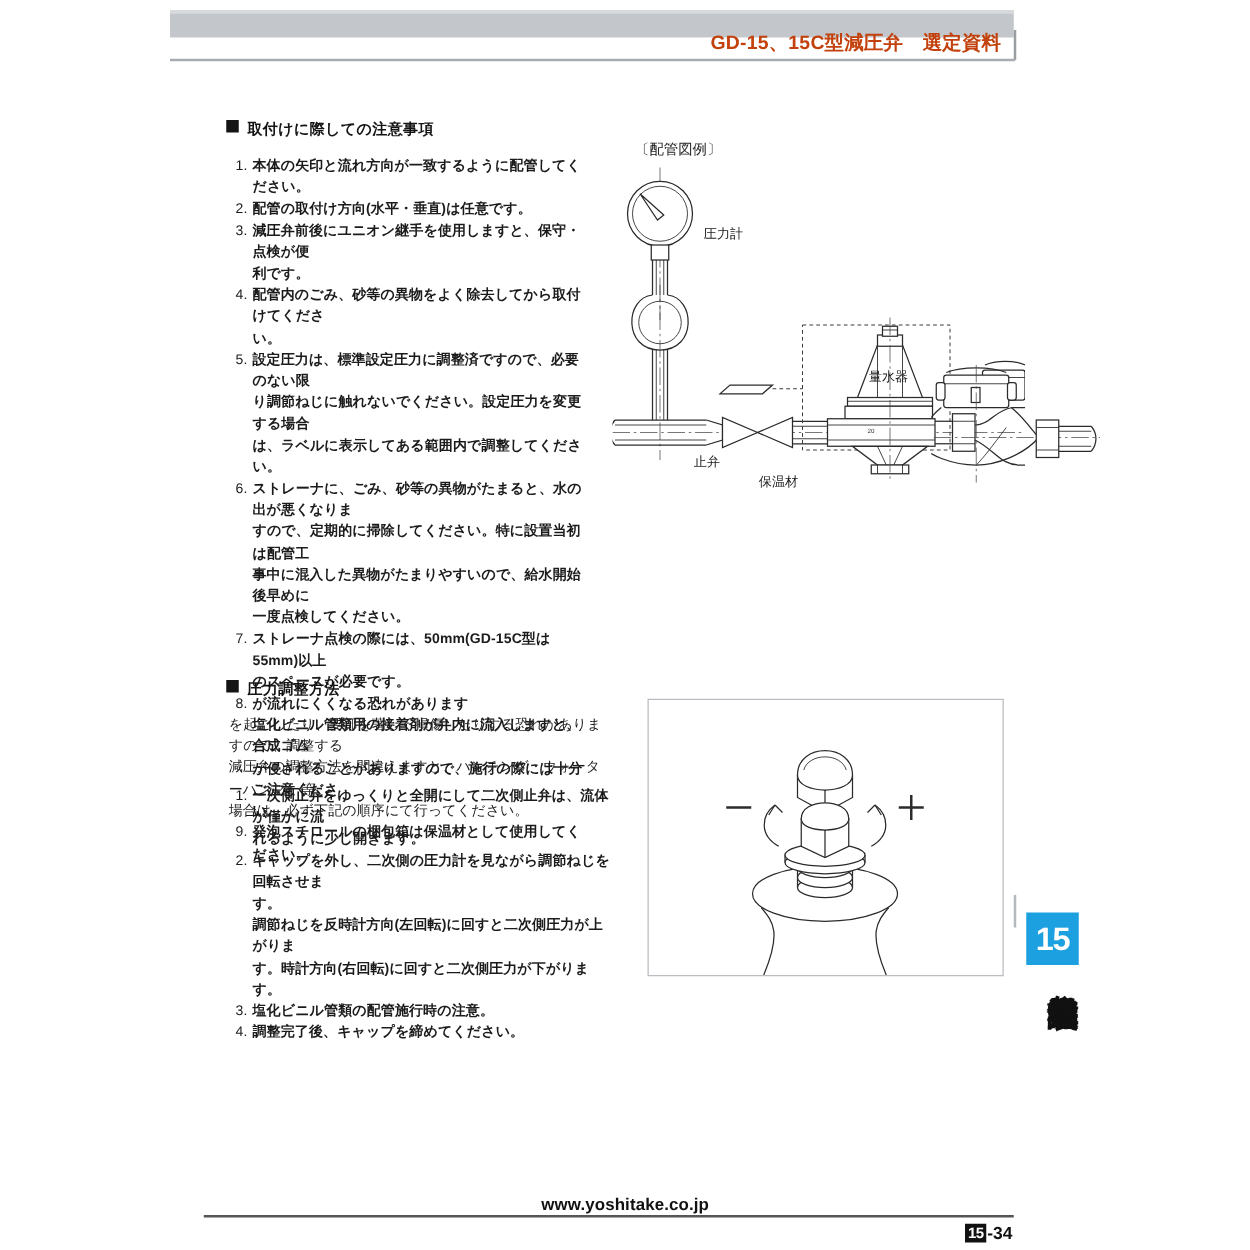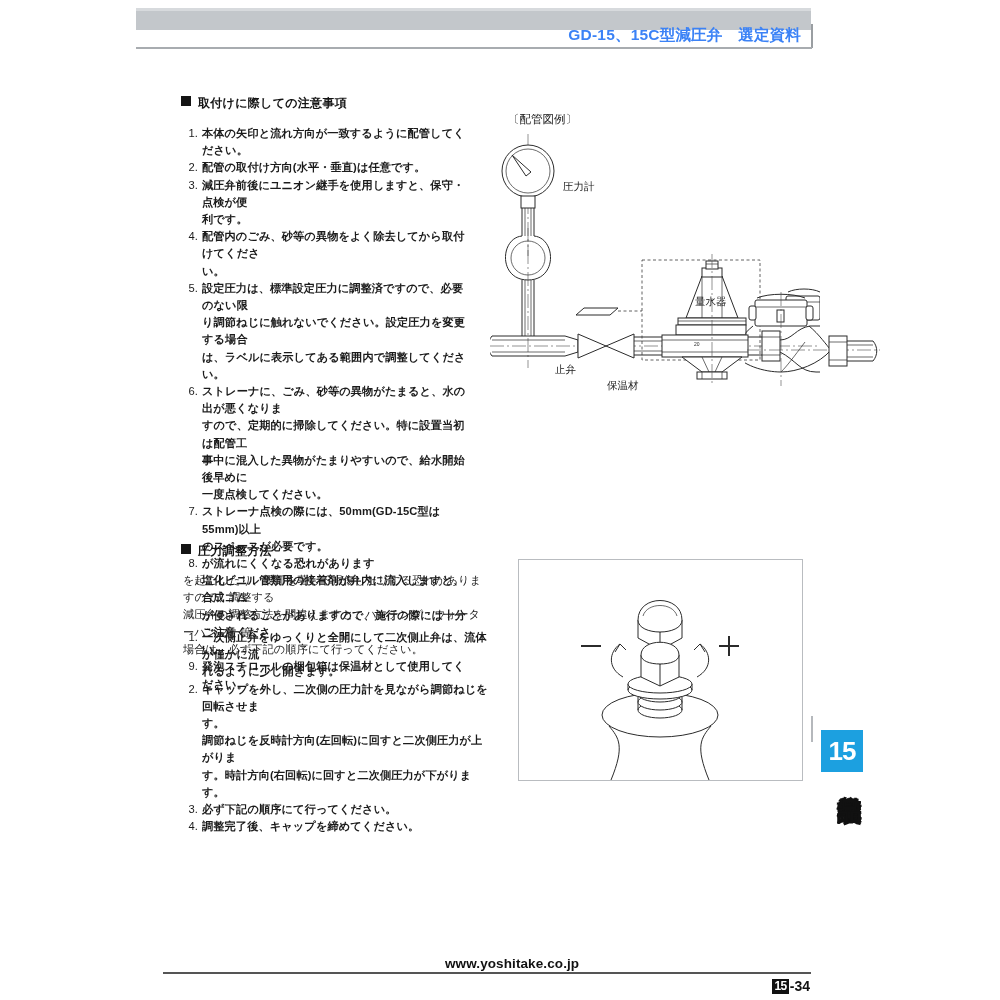--- a/index.html
+++ b/index.html
@@ -20,21 +20,21 @@
     background:#c3c7cb;
   }
   .hdr-gray:after{
     content:"";position:absolute;left:0;top:0;width:100%;height:3px;
     background:#d7dadd;
   }
   .hdr-title{
     position:absolute;left:136px;top:24px;width:675px;height:22px;
     text-align:right;
     font-size:15.5px;font-weight:bold;letter-spacing:.2px;
-    color:#3b82f6;
+    color:#c2410c;
     line-height:22px;
     padding-right:10px;box-sizing:border-box;
     white-space:nowrap;
   }
   .hdr-vrule{
     position:absolute;left:811px;top:24px;width:2px;height:24px;
     background:#9a9ea2;
   }
   .hdr-rule{
     position:absolute;left:136px;top:47px;width:676px;height:2px;
@@ -109,21 +109,21 @@
     background:#b5b8bc;
   }
 
   
   .ft-rule{
     position:absolute;left:163px;top:972px;width:648px;height:1.5px;
     background:#555;
   }
   .ft-url{
     position:absolute;left:433px;top:956px;
-    font-size:13.5px;font-weight:bold;color:#111;letter-spacing:.1px;margin-left:12px;
+    font-size:13.5px;font-weight:bold;color:#111;letter-spacing:.1px;
   }
   .ft-page{
     position:absolute;right:190px;top:978px;
     font-size:14px;font-weight:bold;color:#111;
     display:flex;align-items:center;gap:1px;
   }
   .ft-page .chip{
     background:#111;color:#fff;padding:1px 2px 1px 2px;font-size:12px;
     line-height:13px;letter-spacing:-.5px;
   }
@@ -366,21 +366,21 @@
       <span class="txt">
         <span>キャップを外し、二次側の圧力計を見ながら調節ねじを回転させま</span><br>
         <span>す。</span><br>
         <span>調節ねじを反時計方向(左回転)に回すと二次側圧力が上がりま</span><br>
         <span>す。時計方向(右回転)に回すと二次側圧力が下がります。</span>
       </span>
     </div>
 
     <div class="li w1">
       <span class="num">3.</span>
-      <span class="txt"><span>必ず下記の順序にて行ってください。</span></span>
+      <span class="txt"><span>塩化ビニル管類の配管施行時の注意。</span></span>
     </div>
 
     <div class="li w1">
       <span class="num">4.</span>
       <span class="txt"><span>調整完了後、キャップを締めてください。</span></span>
     </div>
 
   </div>
 
   <div class="figbox">

